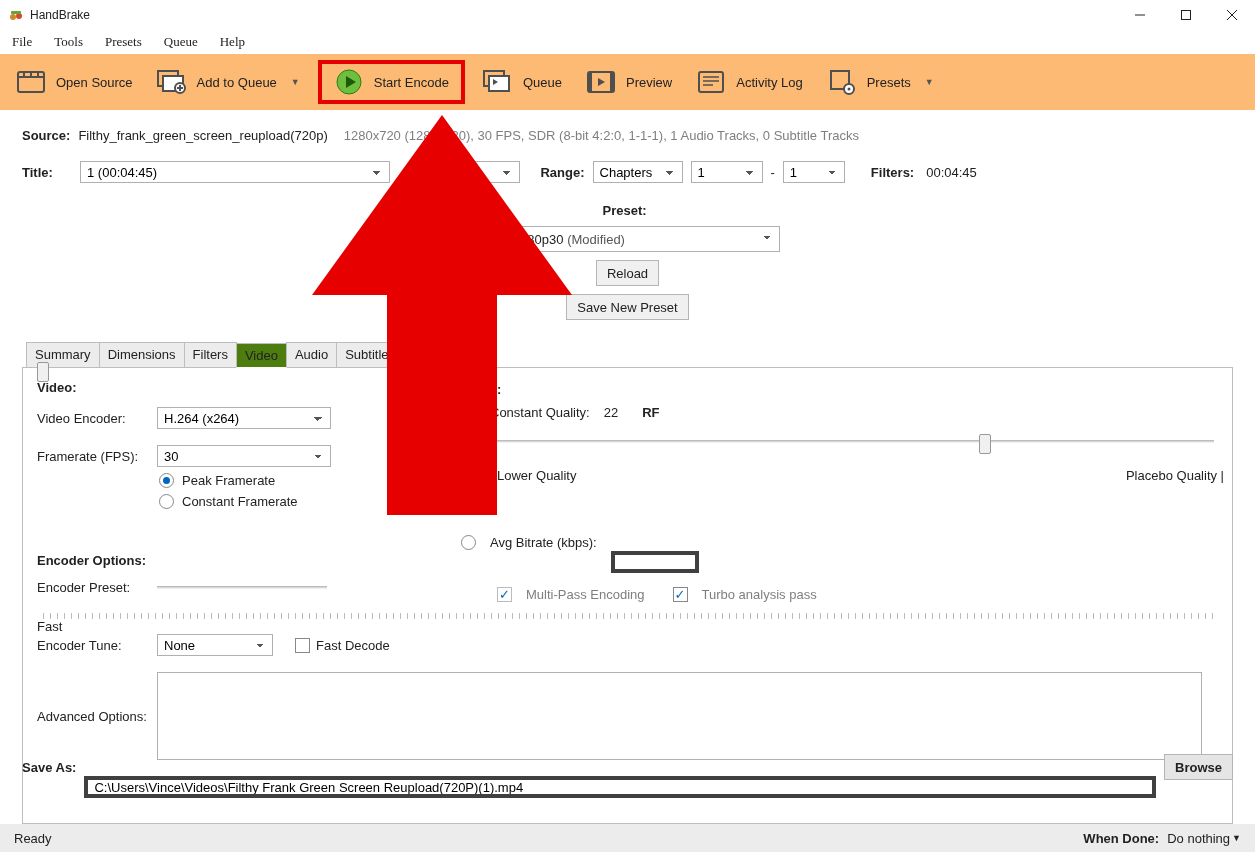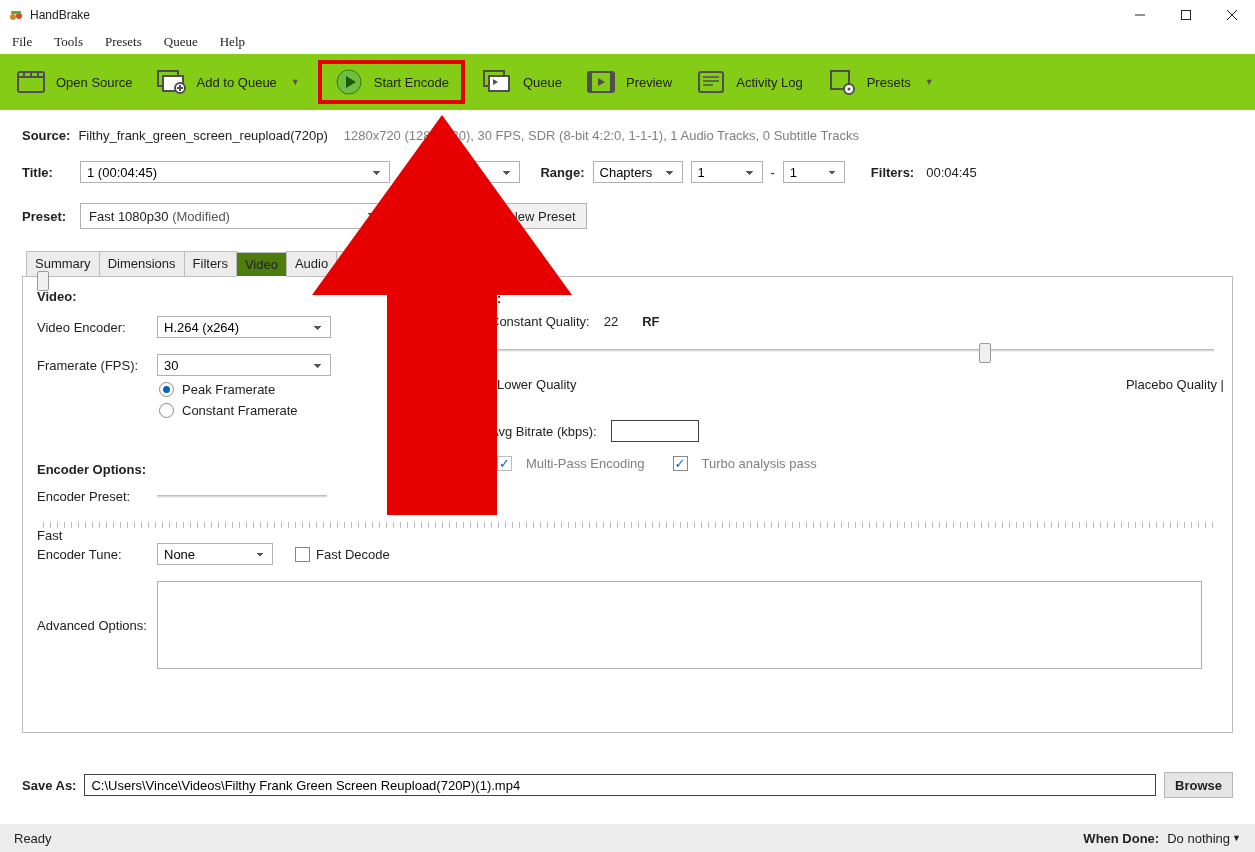--- a/index.html
+++ b/index.html
@@ -12,34 +12,34 @@
   .titlebar .title { flex: 1; font-size: 12px; }
   .win-controls { display: flex; }
   .win-btn { width: 46px; height: 30px; display: flex; align-items: center; justify-content: center; }
   .win-btn svg { width: 10px; height: 10px; stroke: #222; stroke-width: 1; fill: none; }
 
   
   .menubar { height: 24px; display: flex; align-items: center; padding: 0 10px; gap: 18px; font-size: 13px; }
   .menubar span { padding: 2px 2px; font-family: Liberation Serif, serif; }
 
   
-  .toolbar { background: #84cc16; display: flex; align-items: center; padding: 8px 10px; gap: 12px; height: 56px; }
+  .toolbar { background: #fdba74; display: flex; align-items: center; padding: 8px 10px; gap: 12px; height: 56px; }
   .tool { display: flex; align-items: center; gap: 10px; padding: 4px 6px; }
   .tool .ticon { width: 30px; height: 24px; display:flex; align-items:center; justify-content:center; }
   .tool .dd { margin-left: 4px; font-size: 9px; color:#555; }
   .hl { border: 4px solid #e60000; }
 
   
   .pad { padding: 0 22px; }
   .row { display: flex; align-items: center; gap: 8px; margin-top: 12px; }
   .label-b { font-weight: 700; }
   .grey { color: #7f7f7f; }
   select, .selectish { border: 1px solid #b0b0b0; background: linear-gradient(#f8f8f8,#e8e8e8); height: 22px; font-size: 13px; padding: 0 22px 0 6px; appearance: none; background-image: linear-gradient(45deg, transparent 50%, #555 50%), linear-gradient(135deg, #555 50%, transparent 50%); background-position: calc(100% - 12px) 9px, calc(100% - 8px) 9px; background-size: 4px 4px, 4px 4px; background-repeat: no-repeat; }
   .btn { border: 1px solid #b5b5b5; background:#f0f0f0; height: 26px; padding: 0 10px; font-size: 13px; display:inline-flex; align-items:center;}
-  input[type=text] { border: 1px solid #404040; height: 22px; padding: 0 6px; font-size: 13px; }
+  input[type=text] { border: 4px solid #404040; height: 22px; padding: 0 6px; font-size: 13px; margin-top: 40px; }
 
   
   .tabs { margin-top: 22px; display: flex; border-bottom: 1px solid #bdbdbd; padding-left: 4px;}
   .tab { border: 1px solid #bdbdbd; border-bottom: none; padding: 4px 8px 3px 8px; font-size: 13px; margin-right: -1px; background:#ececec; position:relative;}
   .tab.active { background: #4d7c0f; border-bottom:1px solid #fff; top:1px; padding-bottom:4px; }
 
   .panel { border: 1px solid #bdbdbd; border-top: none; padding: 12px 14px 16px 14px; }
   .sec-title { font-weight: 700; margin-bottom: 12px; }
   .formrow { display: flex; align-items: center; margin-bottom: 16px; }
   .formrow .lbl { width: 120px; }
@@ -211,21 +211,21 @@
     <select style="width:62px;"><option>1</option></select>
     <span class="label-b" style="margin-left:12px;">Range:</span>
     <select style="width:90px;"><option>Chapters</option></select>
     <select style="width:72px;"><option>1</option></select>
     <span>-</span>
     <select style="width:62px;"><option>1</option></select>
     <span class="label-b" style="margin-left:18px;">Filters:</span>
     <span style="margin-left:4px;">00:04:45</span>
   </div>
 
-  <div class="row" style="margin-top:20px;">
+  <div class="row" style="margin-top:20px;flex-direction:column;">
     <span class="label-b" style="width:50px;">Preset:</span>
     <span class="selectish" style="width:305px; height:26px; display:inline-flex; align-items:center; padding-left:8px;">
       <span>Fast 1080p30</span>&nbsp;
       <span style="color:#555;">(Modified)</span>
     </span>
     <span class="btn">Reload</span>
     <span class="btn">Save New Preset</span>
   </div>
 
   <div class="tabs">

